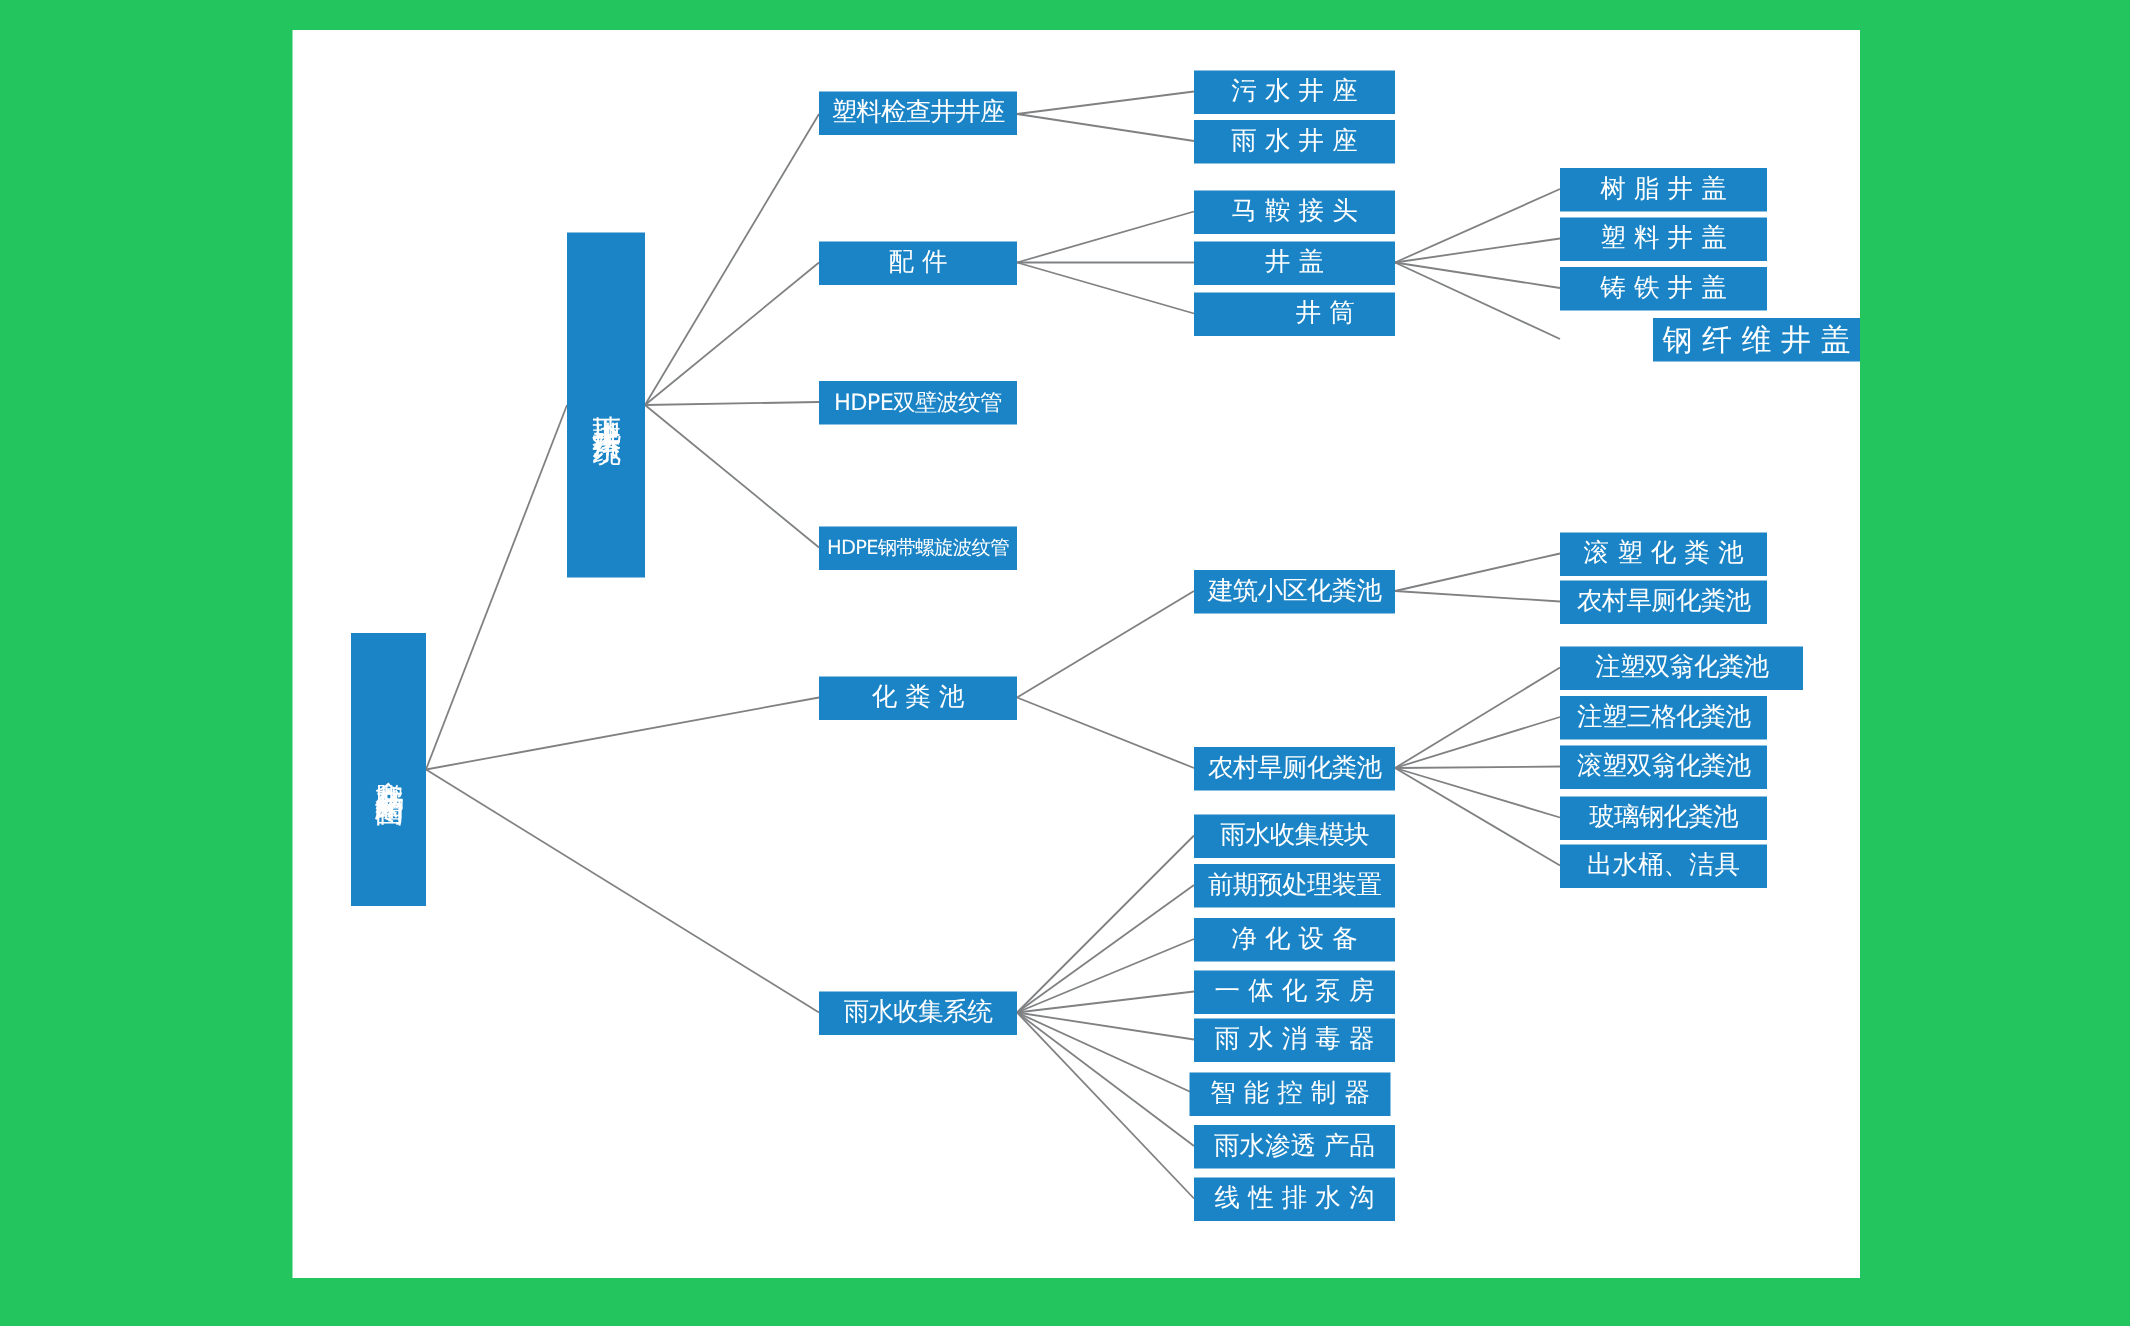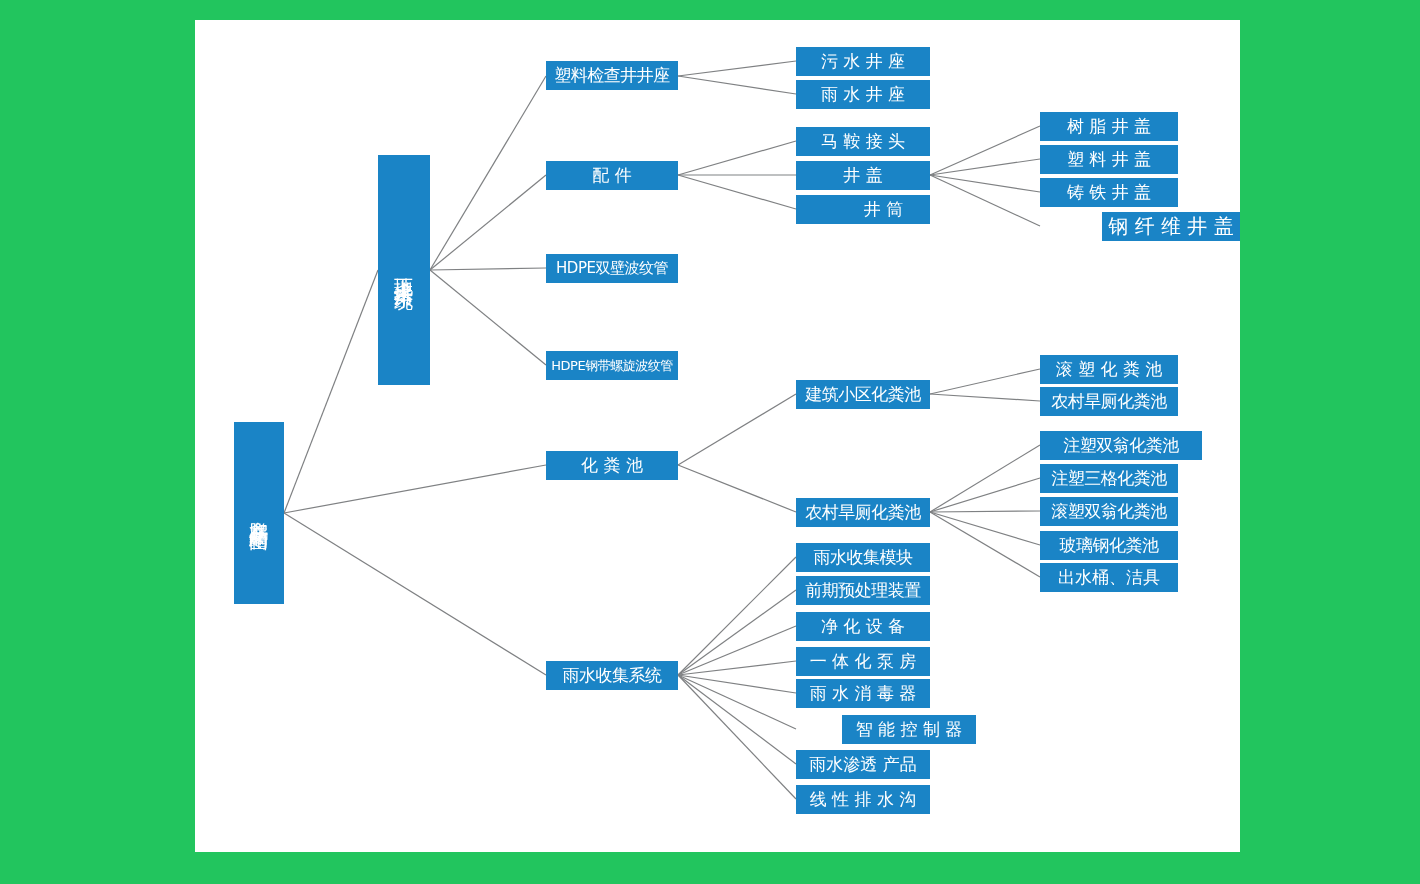--- a/index.html
+++ b/index.html
@@ -141,16 +141,16 @@
   <div class="node tight" style="left:1040px; top:464px; width:138px; height:29px; font-size:17px;">注塑三格化粪池</div>
   <div class="node tight" style="left:1040px; top:497px; width:138px; height:29px; font-size:17px;">滚塑双翁化粪池</div>
   <div class="node tight" style="left:1040px; top:531px; width:138px; height:29px; font-size:17px;">玻璃钢化粪池</div>
   <div class="node" style="left:1040px; top:563px; width:138px; height:29px; font-size:17px;">出水桶、洁具</div>
 
   <div class="node tight" style="left:796px; top:543px; width:134px; height:29px; font-size:17px;">雨水收集模块</div>
   <div class="node tight" style="left:796px; top:576px; width:134px; height:29px; font-size:17px;">前期预处理装置</div>
   <div class="node" style="left:796px; top:612px; width:134px; height:29px; font-size:17px;">净 化 设 备</div>
   <div class="node" style="left:796px; top:647px; width:134px; height:29px; font-size:17px;">一 体 化 泵 房</div>
   <div class="node" style="left:796px; top:679px; width:134px; height:29px; font-size:17px;">雨 水 消 毒 器</div>
-  <div class="node" style="left:842px; top:715px; width:134px; height:29px; font-size:17px;">智 能 控 制 器</div>
+  <div class="node" style="left:793px; top:715px; width:134px; height:29px; font-size:17px;">智 能 控 制 器</div>
   <div class="node" style="left:796px; top:750px; width:134px; height:29px; font-size:17px;">雨水渗透 产品</div>
   <div class="node" style="left:796px; top:785px; width:134px; height:29px; font-size:17px;">线 性 排 水 沟</div>
 </div>
 
 </body></html>

